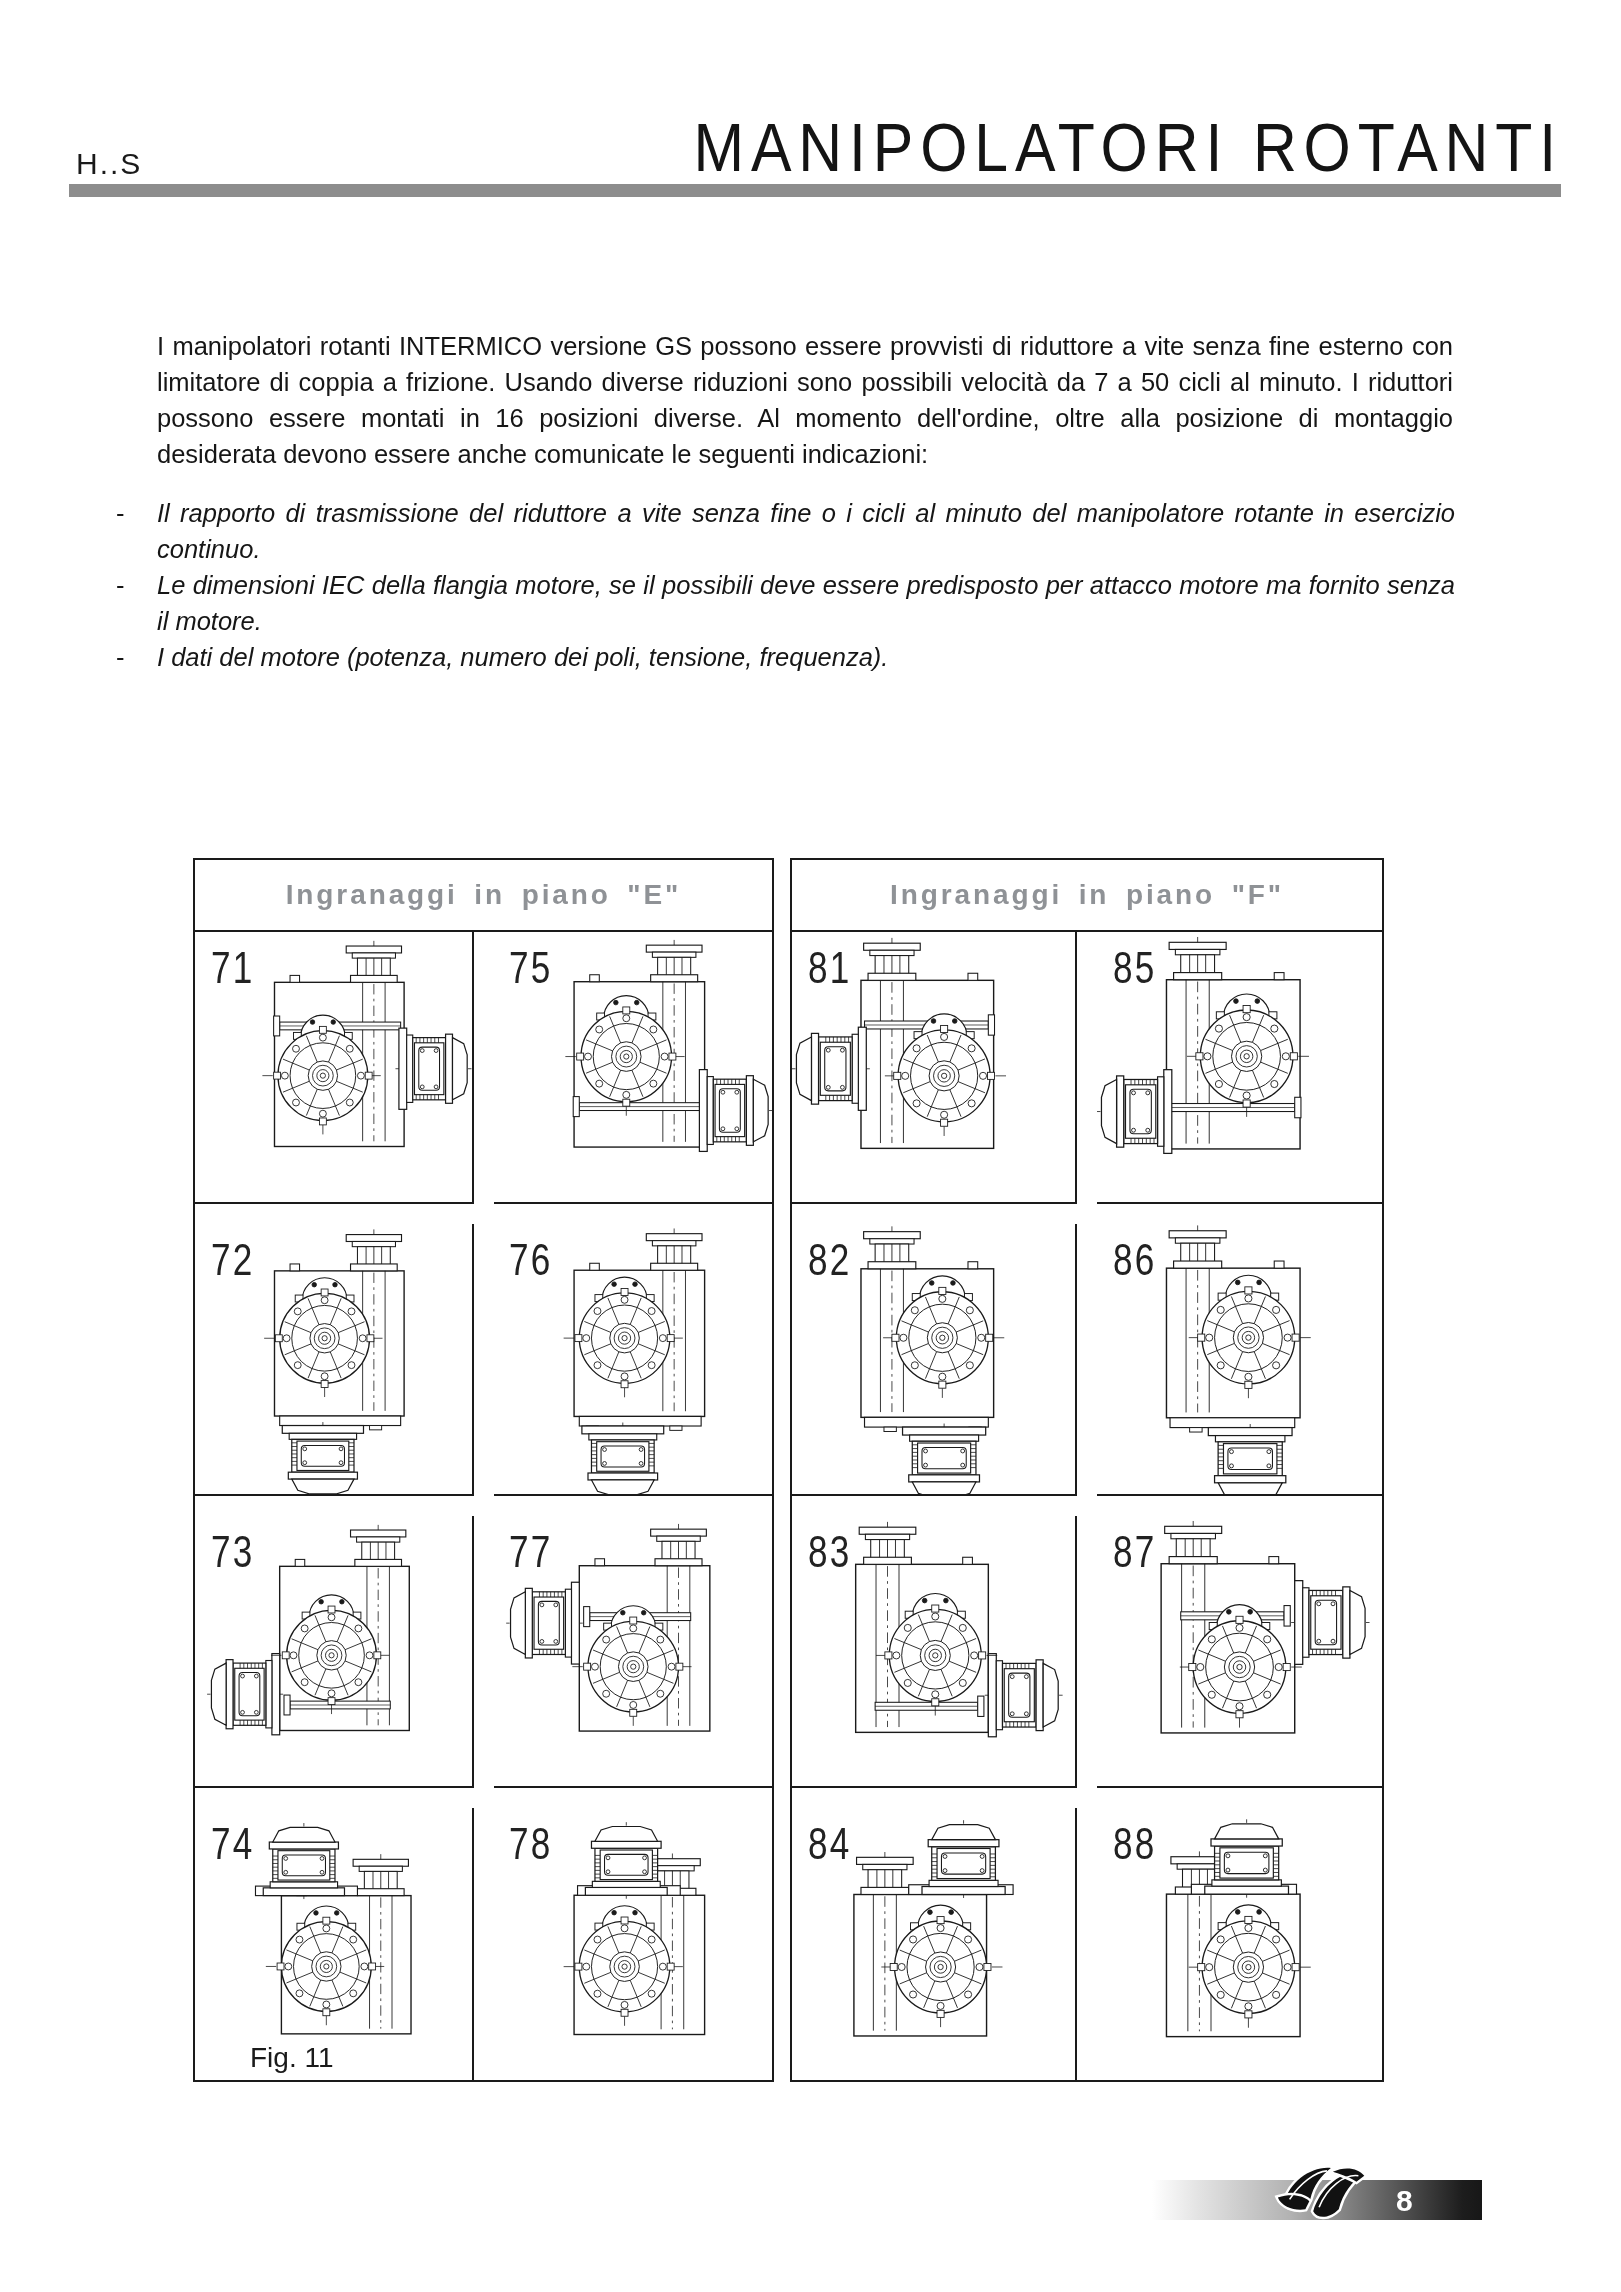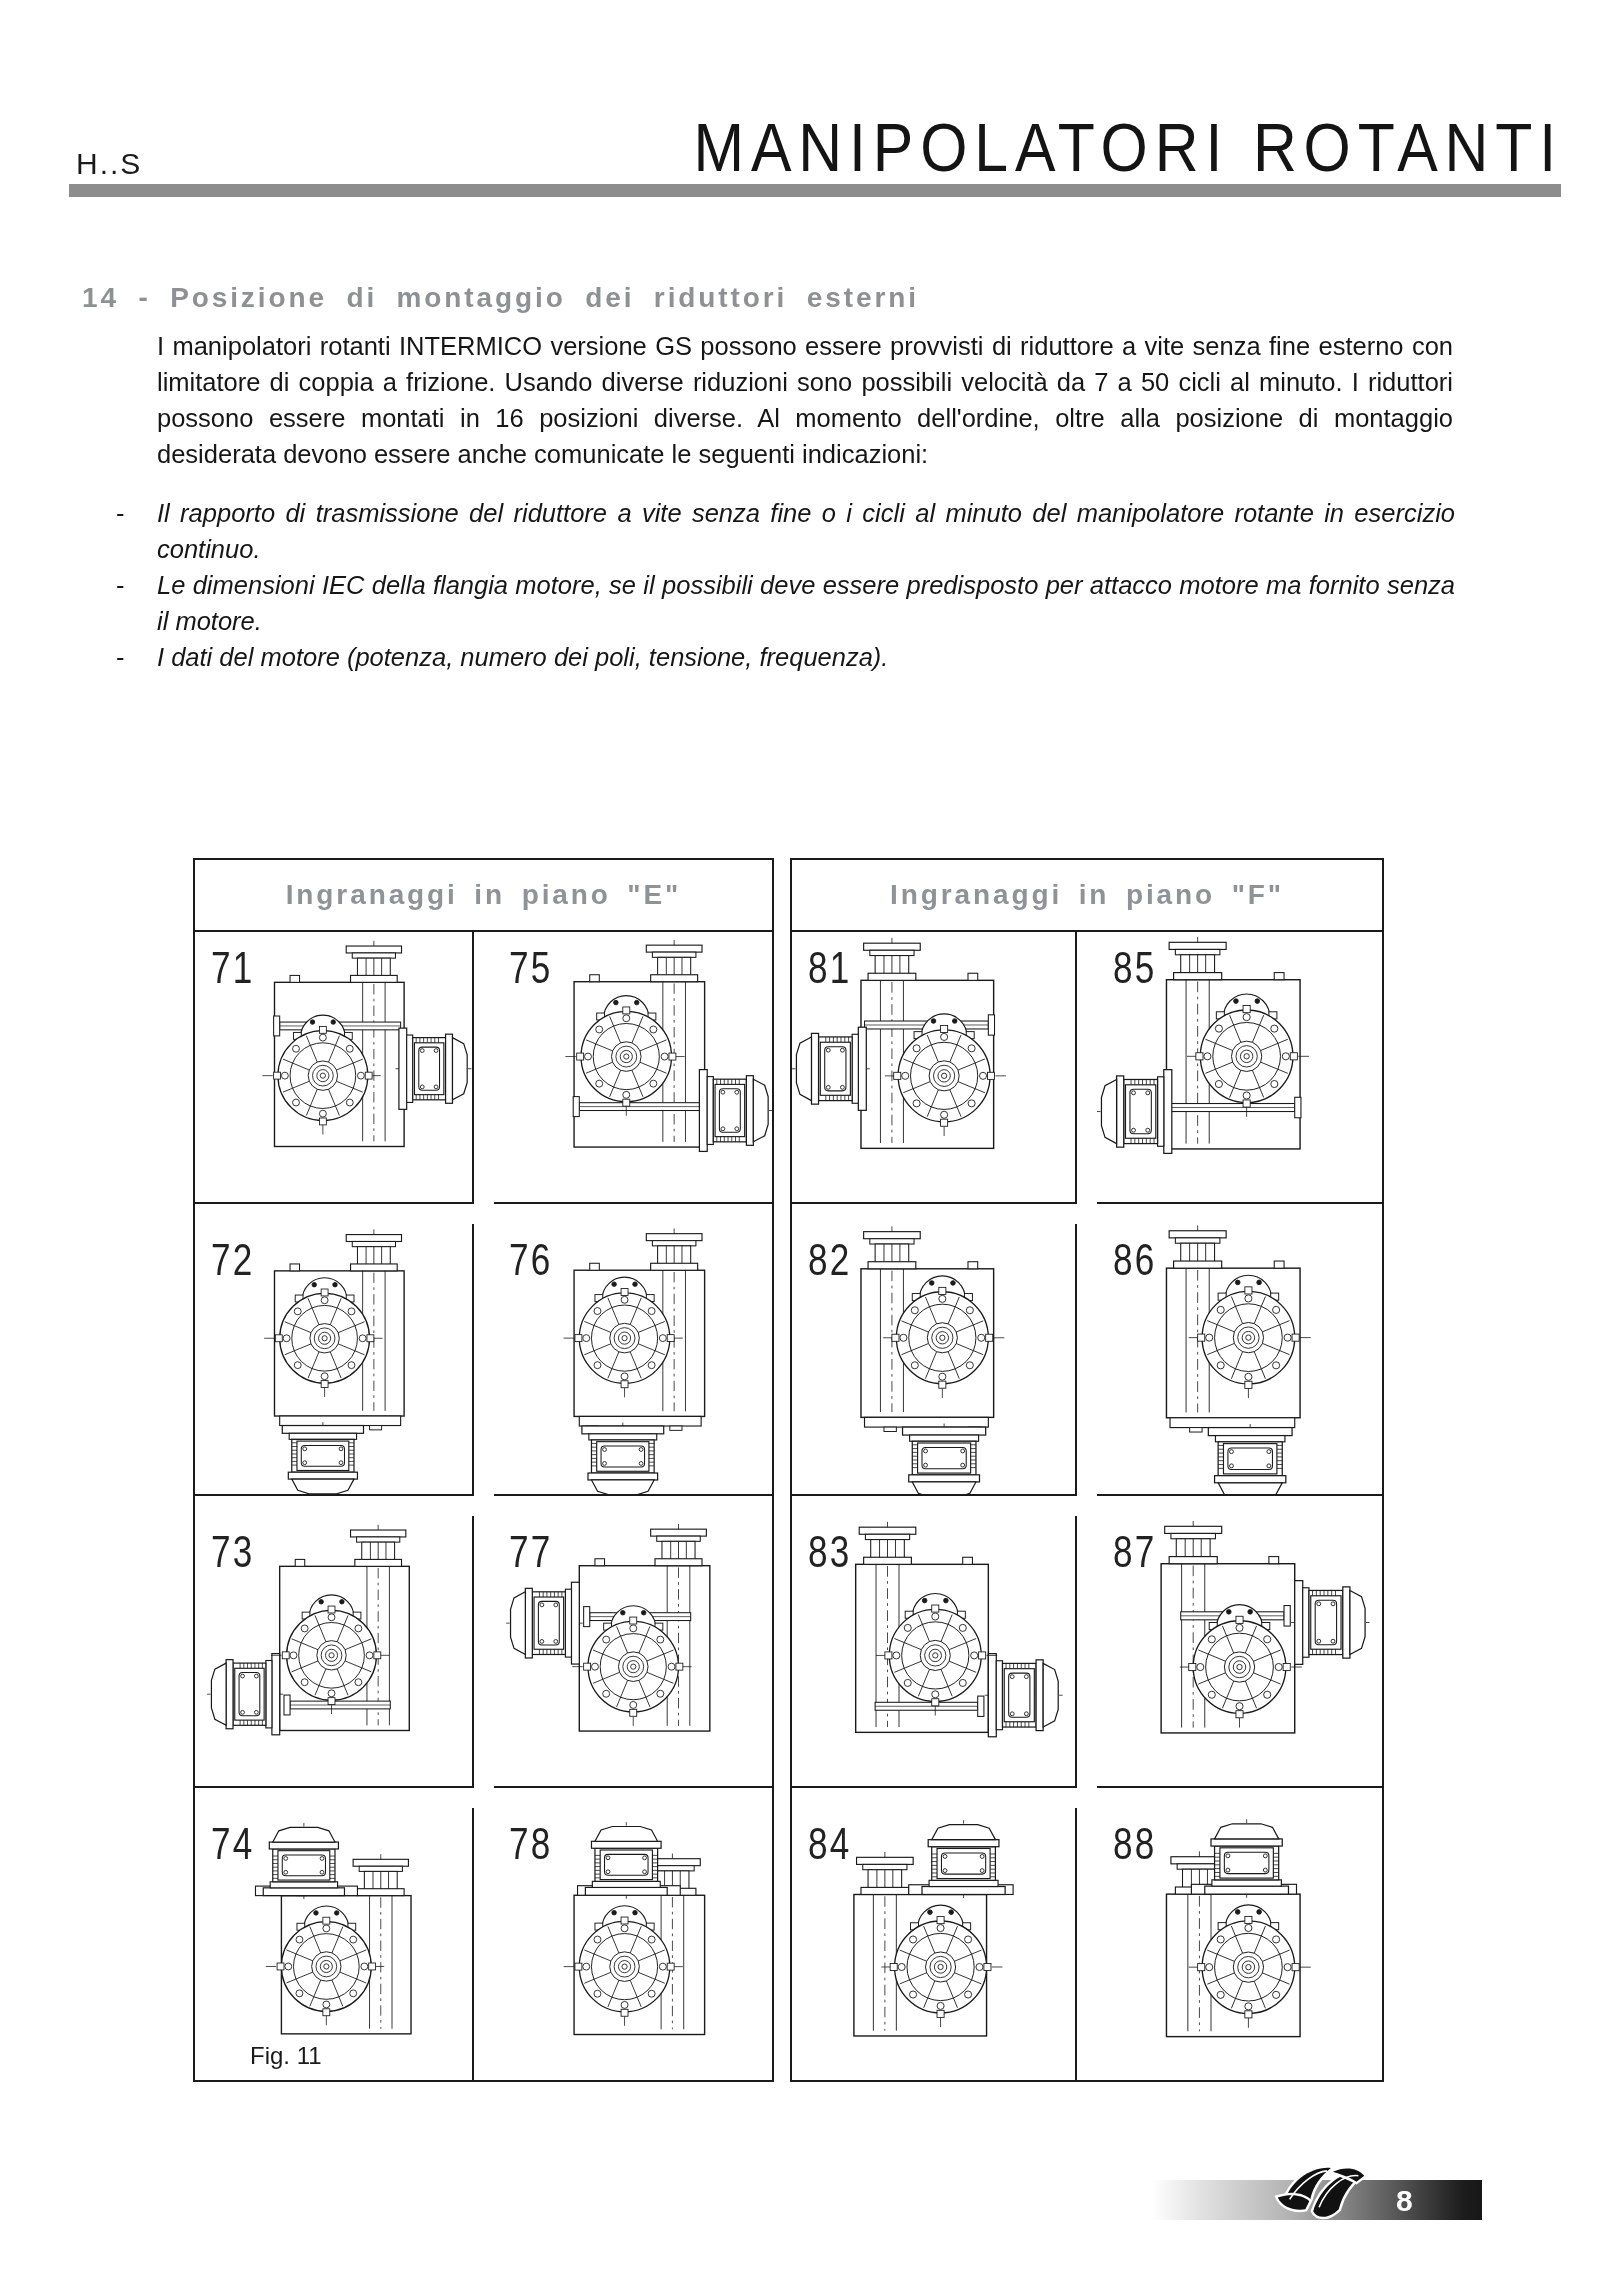--- a/index.html
+++ b/index.html
@@ -35,39 +35,38 @@
   }
   .fig-cells{display:grid;grid-template-columns:1fr 1fr;gap:20px;}
   .fig-cell{position:relative;height:272px;border-right:2px solid #1a1a1a;border-bottom:2px solid #1a1a1a;box-sizing:border-box;}
   .fig-cell:nth-child(2n){border-right:none;}
   .fig-cell:nth-child(7),.fig-cell:nth-child(8){border-bottom:none;text-align:right;}
   .cell-num{
     position:absolute;top:9.8px;left:15.7px;font-size:45px;color:#222;letter-spacing:2.9px;
     transform:scaleX(0.78);transform-origin:left top;z-index:2;
   }
   svg.unit{position:absolute;left:0;top:0;width:100%;height:100%;}
-  .fig-caption{position:absolute;left:250px;top:2042px;font-size:24px;color:#1a1a1a;text-align:center;}
+  .fig-caption{position:absolute;left:250px;top:2042px;font-size:28px;color:#1a1a1a;text-align:center;}
   
   .footer-bar{
     position:absolute;left:1152px;top:2180px;width:330px;height:40px;
     background:linear-gradient(90deg,rgba(255,255,255,0) 0%,#e3e3e3 14%,#b2b2b2 42%,#5d5d5d 72%,#1d1d1d 94%,#171717 100%);
   }
   .brand-logo{position:absolute;left:1270px;top:2156px;width:110px;height:69px;}
   .page-num{position:absolute;left:1396px;top:2184px;color:#ffffff;font-size:30px;font-weight:bold;letter-spacing:1px;}
 </style>
 </head>
 <body>
 
 <div class="page">
 
   <div class="model-code">H..S</div>
   <div class="doc-title">MANIPOLATORI ROTANTI</div>
   <div class="title-rule"></div>
 
-  <div class="section-heading">14 - Posizione di montaggio dei riduttori esterni</div>
   <div class="intro">I manipolatori rotanti INTERMICO versione GS possono essere provvisti di riduttore a vite senza fine esterno con limitatore di coppia a frizione. Usando diverse riduzioni sono possibili velocità da 7 a 50 cicli al minuto. I riduttori possono essere montati in 16 posizioni diverse. Al momento dell'ordine, oltre alla posizione di montaggio desiderata devono essere anche comunicate le seguenti indicazioni:</div>
   <div class="bullets" id="bullets">
       <div class="bullet-row">
         <div class="bullet-marker">-</div>
         <div class="bullet-text">Il rapporto di trasmissione del riduttore a vite senza fine o i cicli al minuto del manipolatore rotante in esercizio continuo.</div>
       </div>
       <div class="bullet-row">
         <div class="bullet-marker">-</div>
         <div class="bullet-text">Le dimensioni IEC della flangia motore, se il possibili deve essere predisposto per attacco motore ma fornito senza il motore.</div>
       </div>

